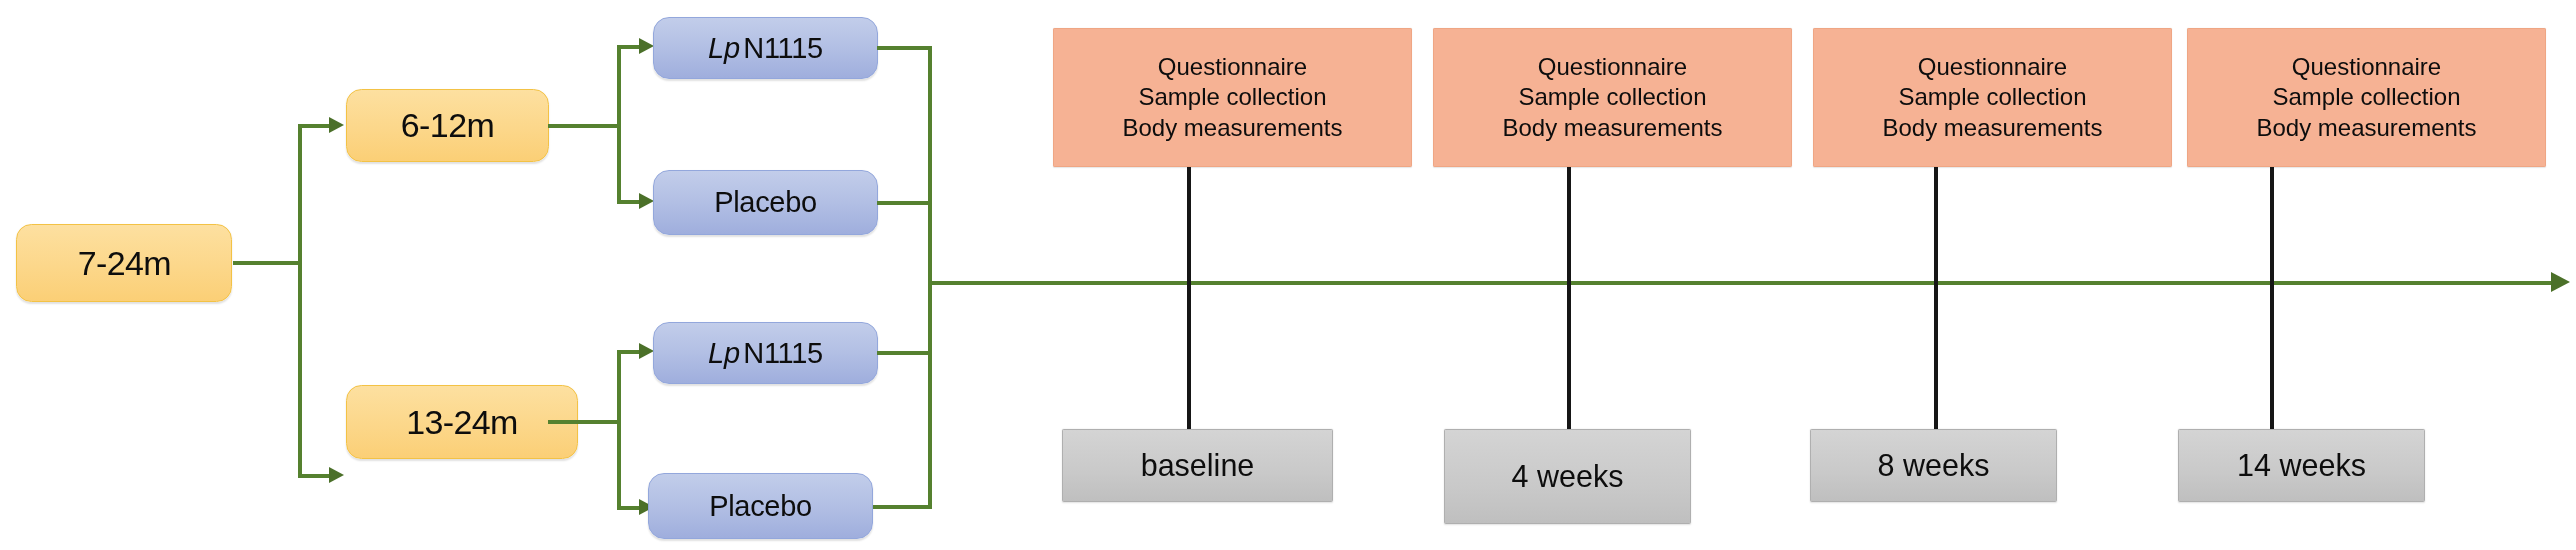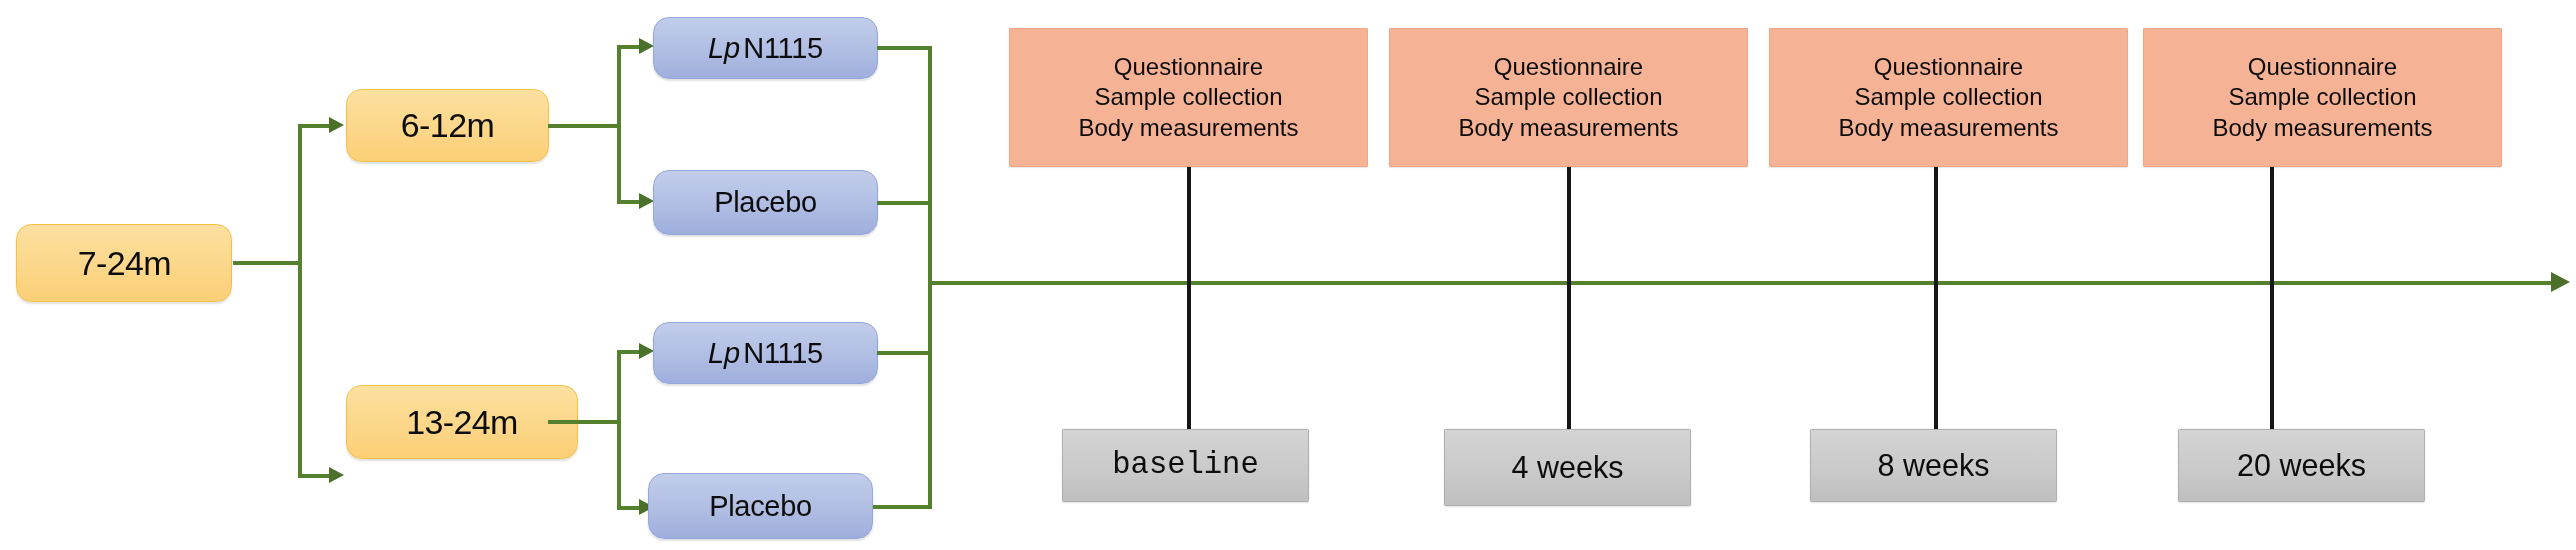--- a/index.html
+++ b/index.html
@@ -20,20 +20,21 @@
   .node.blue{
     background:linear-gradient(180deg,#C2CDEA 0%, #B2BFE4 50%, #9FAEDD 100%);
     border:1.2px solid #93A7DC;border-radius:16px;
     box-shadow:0 1.2px 1.8px rgba(0,0,0,.12);
     font-size:29px;letter-spacing:-0.3px;
   }
   .node.orange{
     background:#F6B294;border:1.2px solid #EFA684;border-radius:1.2px;
     flex-direction:column;justify-content:center;font-size:24px;
     box-shadow:0 0.6px 1.2px rgba(0,0,0,.10);
+    margin-left:44px;
   }
   .node.orange .ln{display:block;width:100%;line-height:1.27;}
   .node.gray{
     background:linear-gradient(180deg,#D4D4D4 0%, #C9C9C9 60%, #BFBFBF 100%);
     border:1.2px solid #AFAFAF;border-radius:1.2px;font-size:30.5px;
     box-shadow:0 0.6px 1.8px rgba(0,0,0,.12);
   }
   .ital{font-style:italic;padding-right:.12em;}
 
   
@@ -118,48 +119,48 @@
 
   <div class="hline" style="left:928px;top:281px;width:1625px;"></div>
   <div class="arrow-big" style="left:2551px;top:272px;"></div>
 
   <div class="node orange" style="left:1009px;top:28px;width:359px;height:139px;">
     <span class="ln">Questionnaire</span>
     <span class="ln">Sample collection</span>
     <span class="ln">Body measurements</span>
   </div>
   <div class="bline" style="left:1187px;top:167px;height:289px;"></div>
-  <div class="node gray" style="left:1062px;top:429px;width:247px;height:73px;font-family:Liberation Mono, monospace;">
+  <div class="node gray" style="left:1062px;top:429px;width:271px;height:73px;">
     <span>baseline</span>
   </div>
 
   <div class="node orange" style="left:1389px;top:28px;width:359px;height:139px;">
     <span class="ln">Questionnaire</span>
     <span class="ln">Sample collection</span>
     <span class="ln">Body measurements</span>
   </div>
   <div class="bline" style="left:1567px;top:167px;height:289px;"></div>
-  <div class="node gray" style="left:1444px;top:429px;width:247px;height:77px;">
+  <div class="node gray" style="left:1444px;top:429px;width:247px;height:95px;">
     <span>4 weeks</span>
   </div>
 
   <div class="node orange" style="left:1769px;top:28px;width:359px;height:139px;">
     <span class="ln">Questionnaire</span>
     <span class="ln">Sample collection</span>
     <span class="ln">Body measurements</span>
   </div>
   <div class="bline" style="left:1934px;top:167px;height:289px;"></div>
   <div class="node gray" style="left:1810px;top:429px;width:247px;height:73px;">
     <span>8 weeks</span>
   </div>
 
   <div class="node orange" style="left:2143px;top:28px;width:359px;height:139px;">
     <span class="ln">Questionnaire</span>
     <span class="ln">Sample collection</span>
     <span class="ln">Body measurements</span>
   </div>
   <div class="bline" style="left:2270px;top:167px;height:289px;"></div>
   <div class="node gray" style="left:2178px;top:429px;width:247px;height:73px;">
-    <span>20 weeks</span>
+    <span>14 weeks</span>
   </div>
 
 </div>
 
 
 </body></html>

